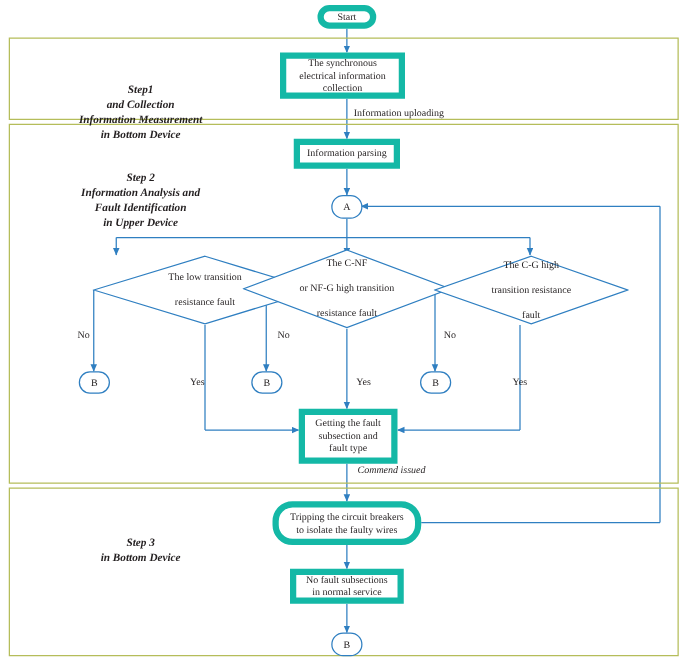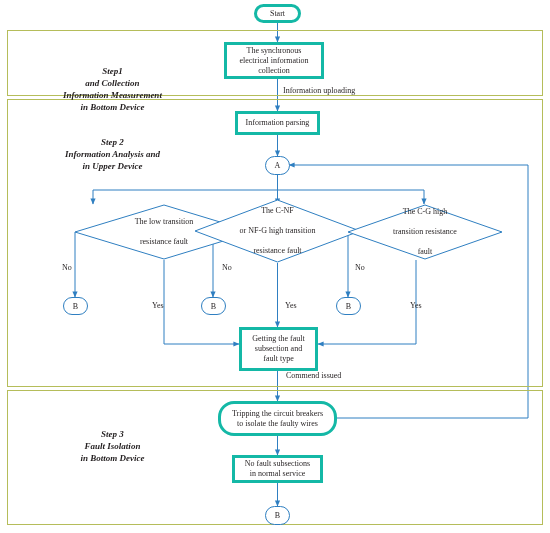--- a/index.html
+++ b/index.html
@@ -28,21 +28,21 @@
     font-weight: bold;
     font-size: 9px;
     line-height: 12px;
     color: #231f20;
     font-family: "Liberation Serif", serif;
     margin-top: 24px;
   }
   .node {
     position: absolute;
     box-sizing: border-box;
-    border: 3px solid #14b8a6;
+    border: 5px solid #14b8a6;
     background: #ffffff;
     color: #231f20;
     font-size: 8px;
     line-height: 10px;
     text-align: center;
     display: flex;
     align-items: center;
     justify-content: center;
     font-family: "Liberation Serif", serif;
   }
@@ -153,26 +153,26 @@
   <div class="band-label" style="left:20px; top:41px; width:185px;">
     <div>Step1</div>
     <div>and Collection</div>
     <div>Information Measurement</div>
     <div>in Bottom Device</div>
   </div>
 
   <div class="band-label" style="left:20px; top:112px; width:185px;">
     <div>Step 2</div>
     <div>Information Analysis and</div>
+    <div>Fault Identification</div>
     <div>in Upper Device</div>
   </div>
 
   <div class="band-label" style="left:20px; top:404px; width:185px;">
     <div>Step 3</div>
-    <div>Fault Isolation</div>
     <div>in Bottom Device</div>
   </div>
 
   <div class="node terminal" style="left:254px; top:4px; width:47px; height:19px;">
     <span>Start</span>
   </div>
 
   <div class="node" style="left:224px; top:42px; width:100px; height:37px;">
     <span>
       <span>The synchronous</span>
@@ -248,21 +248,21 @@
   </div>
 
   <div class="node" style="left:239px; top:327px; width:79px; height:44px;">
     <span>
       <span>Getting the fault</span>
       <span>subsection and</span>
       <span>fault type</span>
     </span>
   </div>
 
-  <div class="edge-label" style="left:286px; top:371px;">Commend issued</div>
+  <div class="edge-label" style="left:286px; top:371px;font-style:italic;">Commend issued</div>
 
   <div class="node" style="left:218px; top:401px; width:119px; height:35px;border-radius:16px;">
     <span>
       <span>Tripping the circuit breakers</span>
       <span>to isolate the faulty wires</span>
     </span>
   </div>
 
   <div class="node" style="left:232px; top:455px; width:91px; height:28px;">
     <span>

